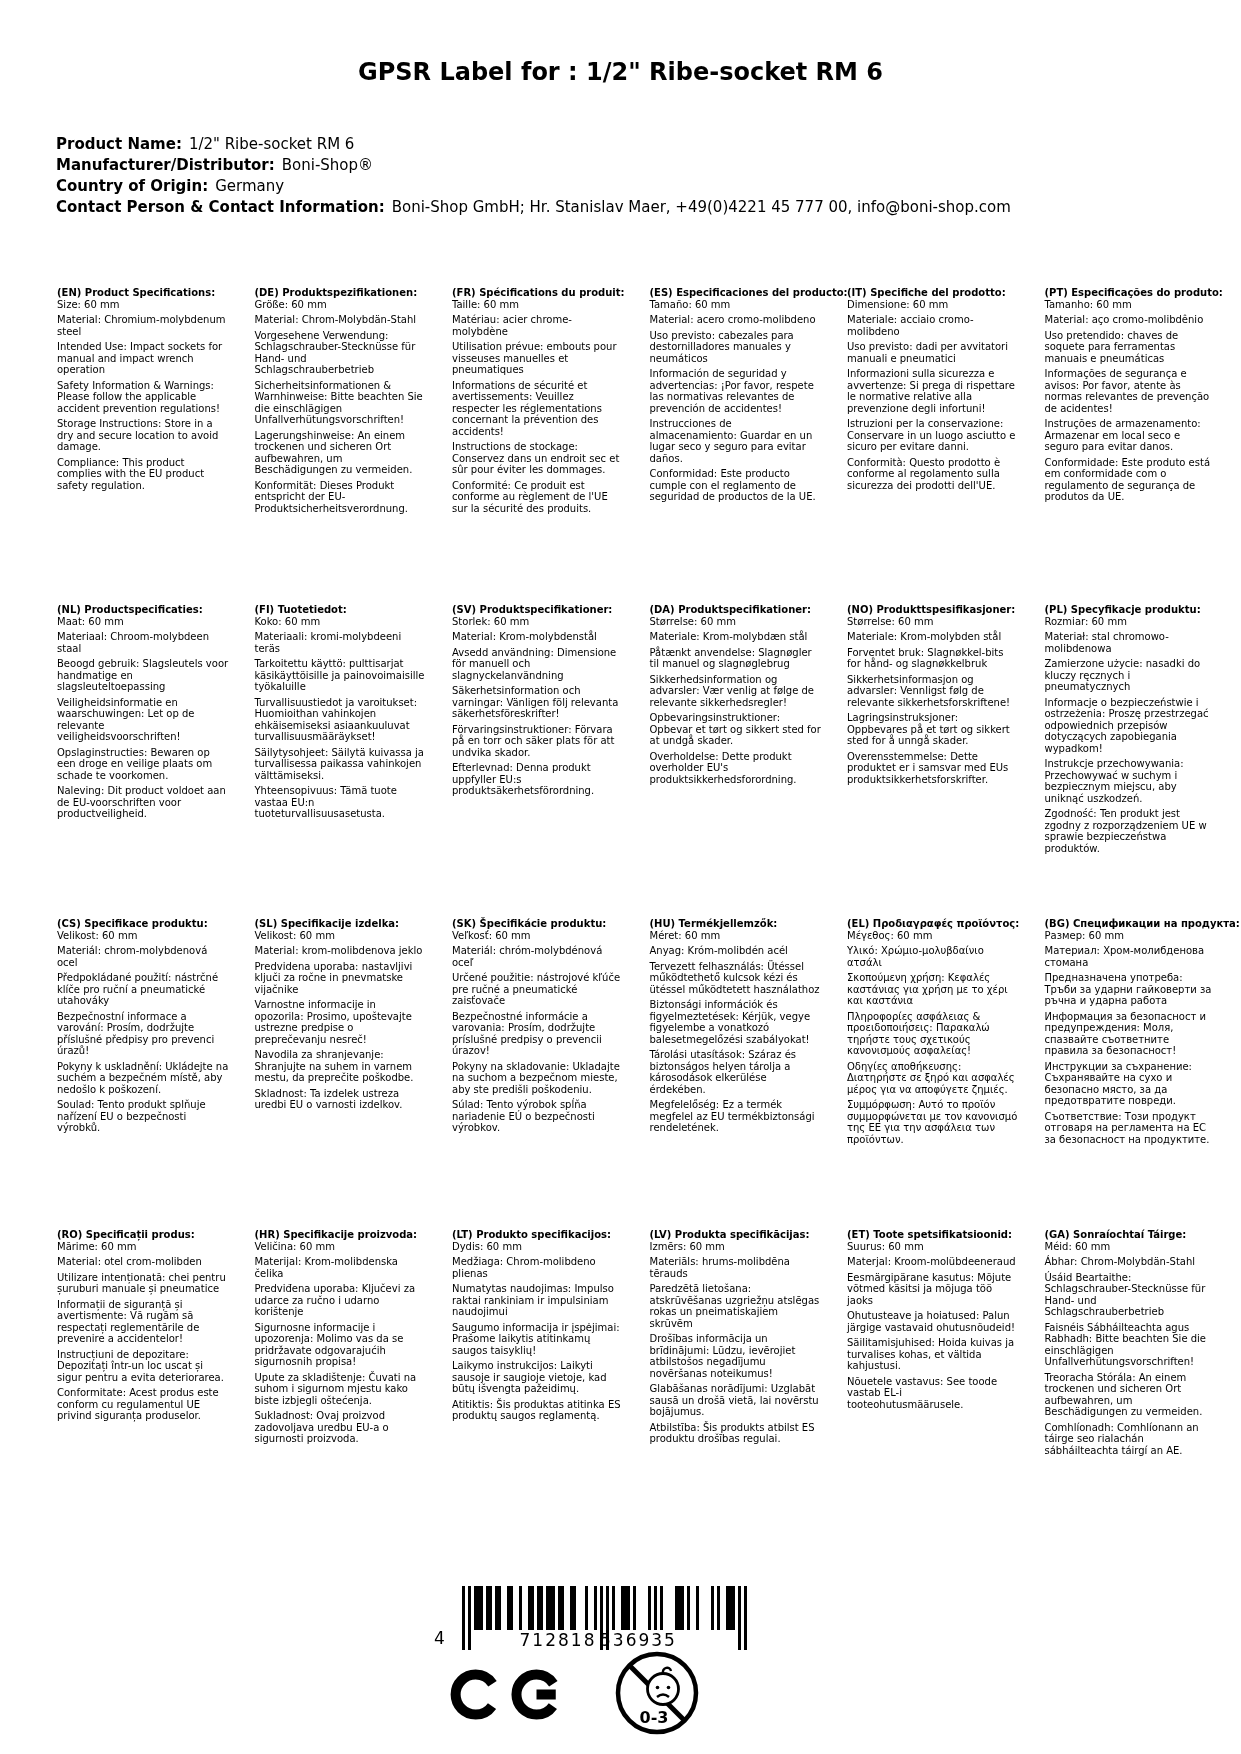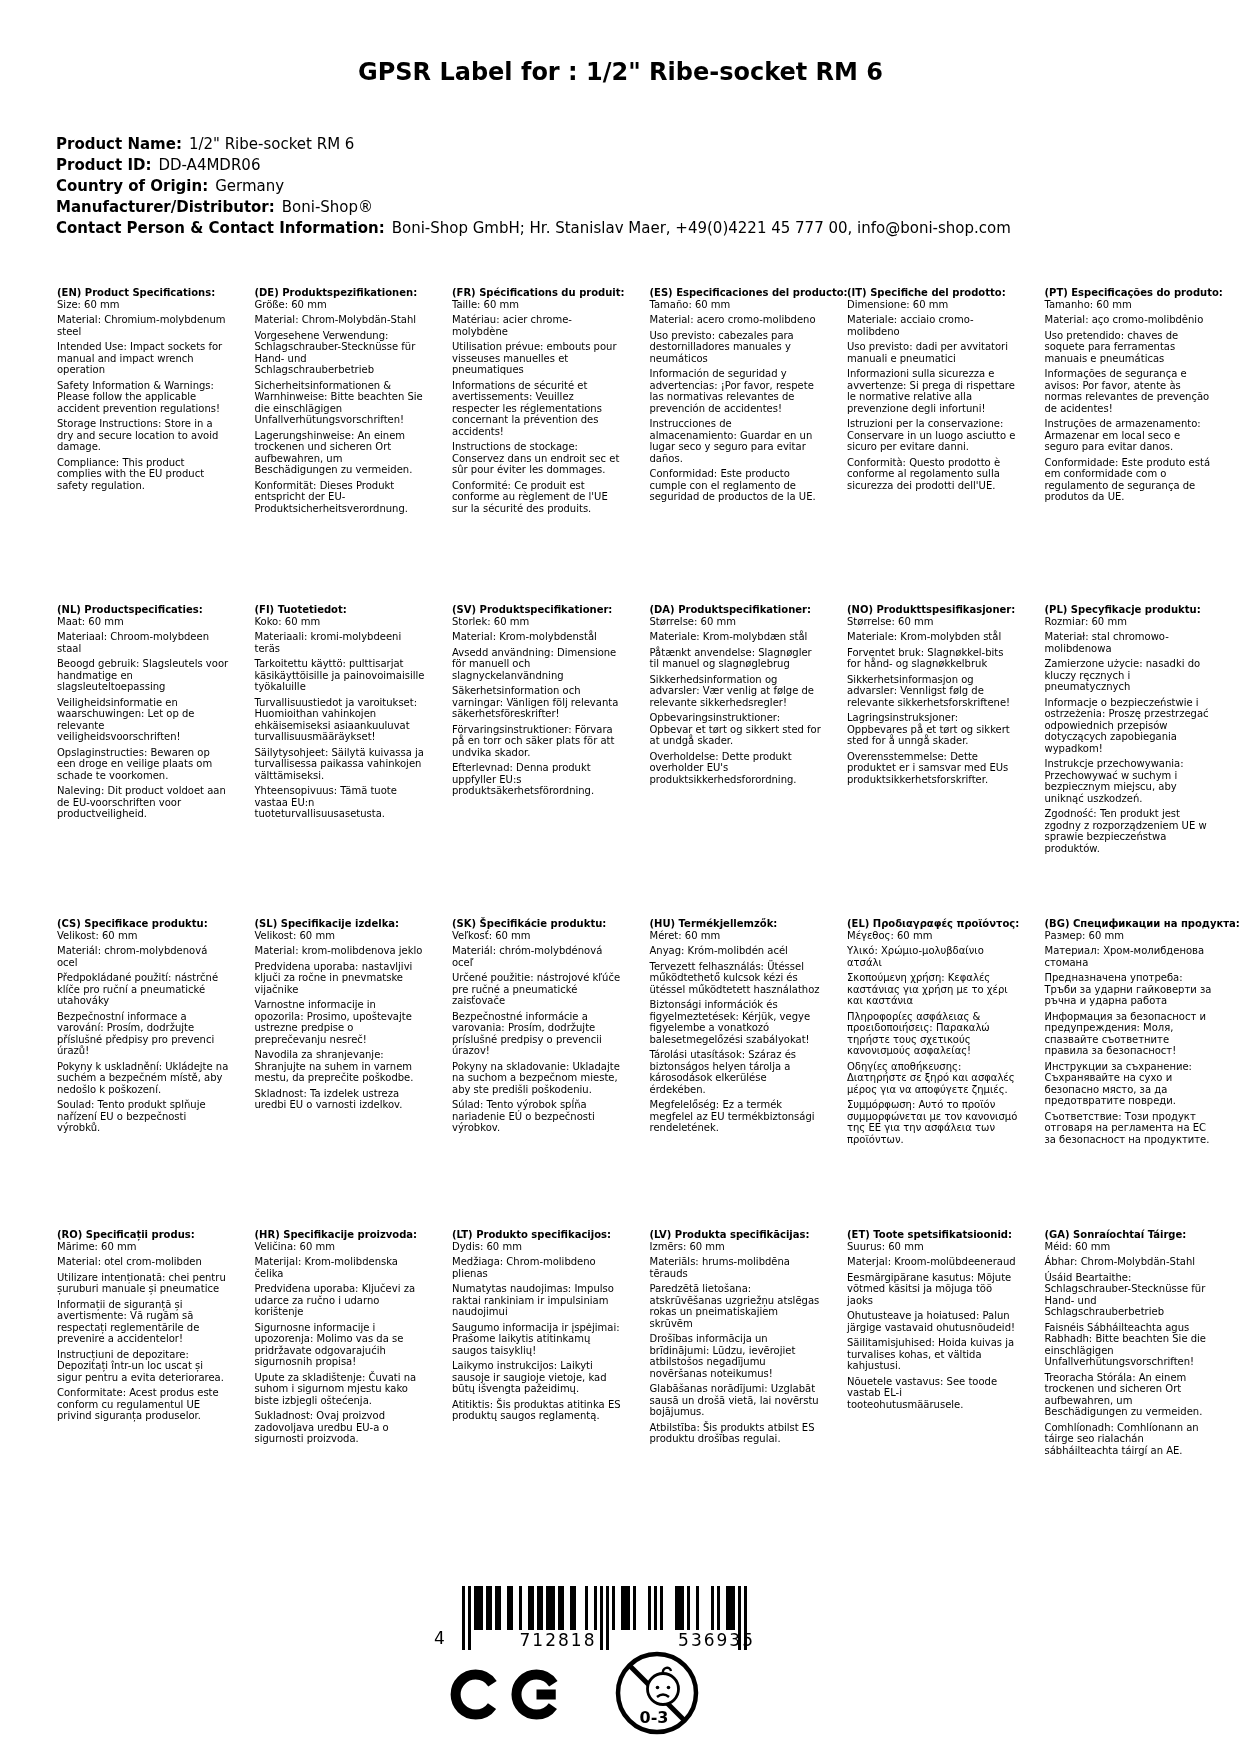--- a/index.html
+++ b/index.html
@@ -14,43 +14,40 @@
   .spec-row{position:absolute;left:57px;width:1185px;display:grid;
             grid-template-columns:repeat(6,197.5px);}
   .spec-block{padding-right:26px;font-size:10px;line-height:11.5px;}
   .spec-heading{font-weight:bold;font-size:10px;white-space:nowrap;margin:0;}
   .spec-par{margin:0 0 4px 0;overflow-wrap:break-word;}
   .barcode-wrap{position:absolute;left:462px;top:1586px;width:285px;height:66px;}
   .barcode-wrap svg{position:absolute;left:0;top:0;}
   .bc-digit{position:absolute;top:44px;font-size:17px;letter-spacing:2px;color:#000;}
   .bc-first{left:-28px;top:42px;letter-spacing:0;}
   .bc-left{left:9px;width:126px;text-align:center;margin-left:24px;}
-  .bc-right{left:167px;width:126px;text-align:right;}
+  .bc-right{left:138px;width:126px;text-align:left;}
   .ce-mark{position:absolute;left:450px;top:1666px;}
   .age-warning{position:absolute;left:614px;top:1650px;}
 </style>
 </head>
 <body>
 
 <div class="page">
 
   <div class="title">GPSR Label for : 1/2" Ribe-socket RM 6</div>
 
   <div class="product-info">
     <div class="info-row">
       <span class="info-label">Product Name:</span><span class="info-value">1/2" Ribe-socket RM 6</span>
     </div>
     <div class="info-row">
-      <span class="info-label">Product ID:</span><span class="info-value">DD-A4MDR06</span>
+      <span class="info-label">Manufacturer/Distributor:</span><span class="info-value">Boni-Shop®</span>
     </div>
     <div class="info-row">
       <span class="info-label">Country of Origin:</span><span class="info-value">Germany</span>
-    </div>
-    <div class="info-row">
-      <span class="info-label">Manufacturer/Distributor:</span><span class="info-value">Boni-Shop®</span>
     </div>
     <div class="info-row">
       <span class="info-label">Contact Person &amp; Contact Information:</span><span class="info-value">Boni-Shop GmbH; Hr. Stanislav Maer, +49(0)4221 45 777 00, info@boni-shop.com</span>
     </div>
   </div>
 
   <div class="spec-row" style="top:287px">
       <div class="spec-block">
         <div class="spec-heading">(EN) Product Specifications:</div>
         <p class="spec-par">Size: 60 mm</p>

